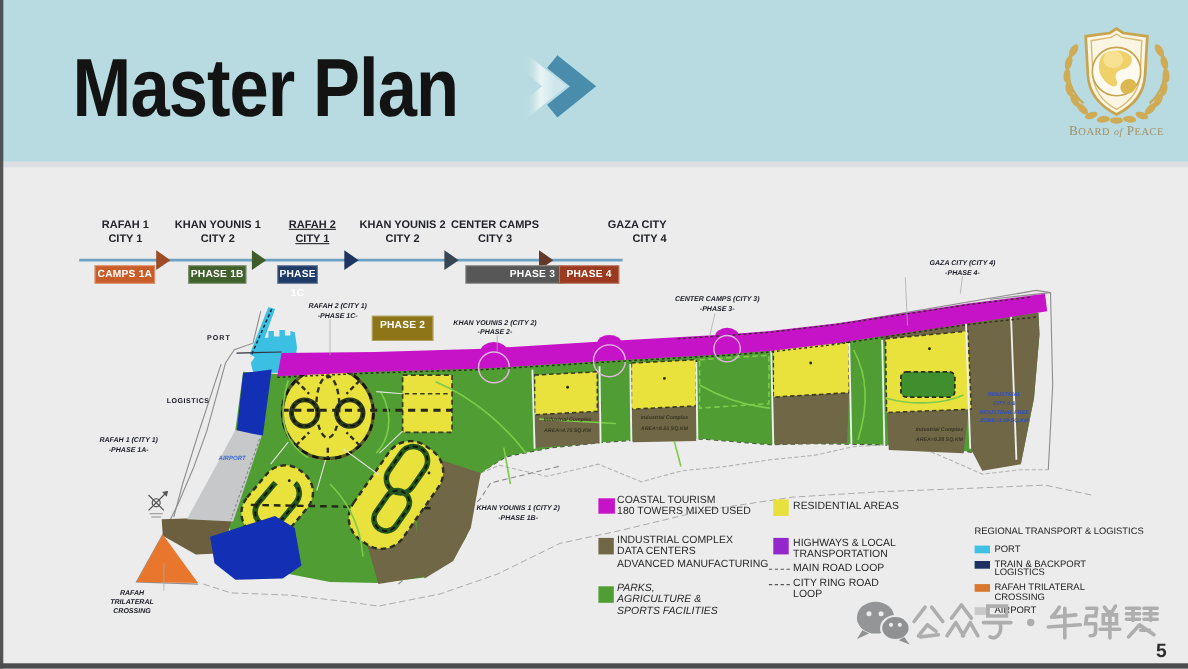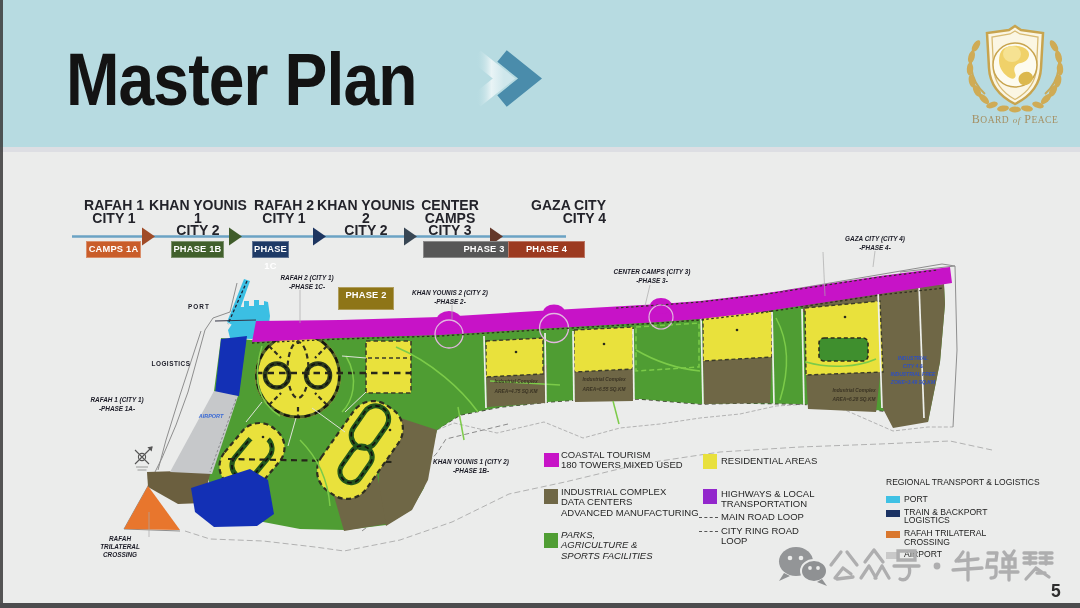--- a/index.html
+++ b/index.html
@@ -61,45 +61,45 @@
   <path d="M60,15 L65,18 L83,21 L81.5,52 C80.5,69 70,78 60,83.5 C50,78 39.5,69 38.5,52 L37,21 L55,18 Z" fill="none" stroke="#d8bb74" stroke-width="1.3"></path>
 
   <circle cx="60" cy="49" r="22" fill="#fdfbef" stroke="#c8a44e" stroke-width="1.5"></circle>
   <path d="M48,33 C56,28 68,29 73,35 C76,40 72,46 66,47 C60,48 58,52 60,57 C62,61 59,64 55,62 C49,59 44,52 44,45 C44,40 45,36 48,33 Z" fill="#f0d169"></path>
   <ellipse cx="57" cy="38" rx="9" ry="8" fill="#f6e292"></ellipse>
   <path d="M66,58 C71,54 77,56 78,61 C78,66 73,70 68,69 C63,68 62,61 66,58 Z" fill="#dcb84e"></path>
 
   <text x="60" y="107" text-anchor="middle" fill="#a59064" font-family="Liberation Serif,serif" font-size="12" letter-spacing="0.5">B<tspan font-size="9.5">OARD</tspan> <tspan font-style="italic" font-size="9">of</tspan> P<tspan font-size="9.5">EACE</tspan></text>
 </svg>
 
-<div class="abs" style="top:199px;left:0;width:876px;height:28px;font-weight:bold;color:#23232a;font-size:14px;line-height:12.5px;text-align:center;">
+<div class="abs" style="top:199px;left:0;width:876px;height:28px;font-weight:bold;color:#23232a;font-size:10px;line-height:12.5px;text-align:center;">
   <div class="abs" style="left:69px;width:90px;">RAFAH 1<br>CITY 1</div>
   <div class="abs" style="left:148px;width:100px;">KHAN YOUNIS 1<br>CITY 2</div>
-  <div class="abs" style="left:239px;width:90px;">RAFAH 2<br>CITY 1</div>
+  <div class="abs" style="left:239px;width:90px;text-decoration:underline;">RAFAH 2<br>CITY 1</div>
   <div class="abs" style="left:316px;width:100px;">KHAN YOUNIS 2<br>CITY 2</div>
   <div class="abs" style="left:400px;width:100px;">CENTER CAMPS<br>CITY 3</div>
   <div class="abs" style="left:516px;width:90px;text-align:right;">GAZA CITY<br>CITY 4</div>
 </div>
 
 <svg class="abs" style="left:0;top:220px;" width="600" height="40" viewBox="0 0 600 40">
   <line x1="72" y1="16.5" x2="566" y2="16.5" stroke="#6ba3c4" stroke-width="2.6"></line>
   <polygon points="142,7.5 155,16.5 142,25.5" fill="#a04b27"></polygon>
   <polygon points="229,7.5 242,16.5 229,25.5" fill="#3f5c2a"></polygon>
   <polygon points="313,7.5 326,16.5 313,25.5" fill="#1d3560"></polygon>
   <polygon points="404,7.5 417,16.5 404,25.5" fill="#384653"></polygon>
   <polygon points="490,7.5 503,16.5 490,25.5" fill="#64382a"></polygon>
 </svg>
 
 <div class="abs" style="top:241px;left:0;width:1080px;height:18px;font-weight:bold;color:#fff;font-size:9.3px;letter-spacing:0.2px;text-align:center;">
   <div class="abs" style="left:86px;width:55px;height:16.5px;line-height:16.5px;background:#c95d2a;box-shadow:inset 0 0 0 1px rgba(255,255,255,.3);">CAMPS 1A</div>
   <div class="abs" style="left:171px;width:53px;height:16.5px;line-height:16.5px;background:#41602c;box-shadow:inset 0 0 0 1px rgba(255,255,255,.3);">PHASE 1B</div>
   <div class="abs" style="left:252px;width:37px;height:16.5px;line-height:16.5px;background:#1e3a66;box-shadow:inset 0 0 0 1px rgba(255,255,255,.3);">PHASE 1C</div>
   <div class="abs" style="left:338px;width:56px;height:23px;line-height:16.5px;background:#8e7517;box-shadow:inset 0 0 0 1px rgba(255,255,255,.3);margin-top:46px;">PHASE 2</div>
   <div class="abs" style="left:423px;width:58px;height:16.5px;line-height:16.5px;background:#575757;box-shadow:inset 0 0 0 1px rgba(255,255,255,.3);padding-left:32px;">PHASE 3</div>
-  <div class="abs" style="left:508px;width:77px;height:16.5px;line-height:16.5px;background:#9c3a20;box-shadow:inset 0 0 0 1px rgba(255,255,255,.3);">PHASE 4</div>
+  <div class="abs" style="left:508px;width:55px;height:16.5px;line-height:16.5px;background:#9c3a20;box-shadow:inset 0 0 0 1px rgba(255,255,255,.3);">PHASE 4</div>
 </div>
 
 <svg class="abs" style="left:0;top:0;" width="1080" height="608" viewBox="0 0 1080 608">
 
   <g fill="none" stroke="#8e8e8e" stroke-width="1">
     <path d="M237,283 L230,312 L213,318 L205,330 L188,392 L176,425 L162,458 L148,486"></path>
     <path d="M148,486 L124,529 L180,531"></path>
     <path d="M185,531 L210,539 L263,541 L315,547 L344,551 L400,540 L452,522 L509,494 L565,482 L640,464 L720,452 L800,447 L880,444 L950,441 L992,450" stroke-dasharray="6,3" stroke="#aaa" stroke-width="0.9"></path>
     <path d="M508,424 L446,439 L437,453 L412,480 L384,514 L362,531" stroke-dasharray="5,3" stroke="#8a8a8a"></path>
     <path d="M437,430 L454,423 L497,433 L544,422 L583,438 L620,428 L660,424 L700,418 L740,414 L776,406 L810,404 L845,410 L893,431 L928,427 L953,427" stroke-dasharray="4,2" stroke="#b3b3b3"></path>

